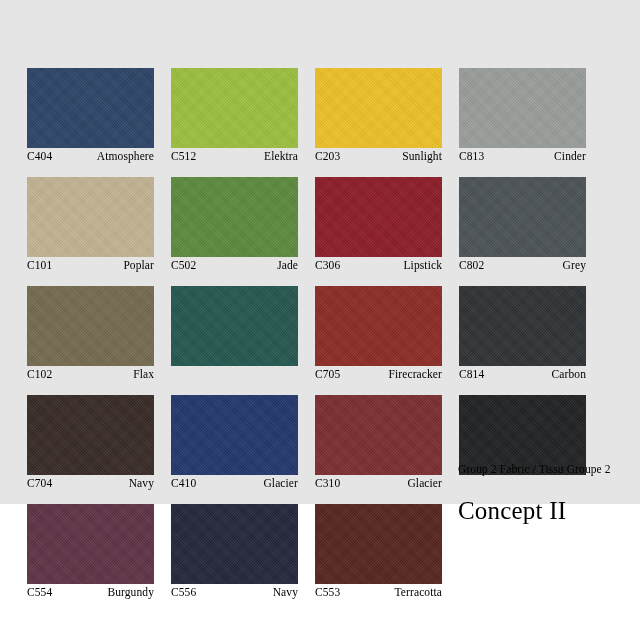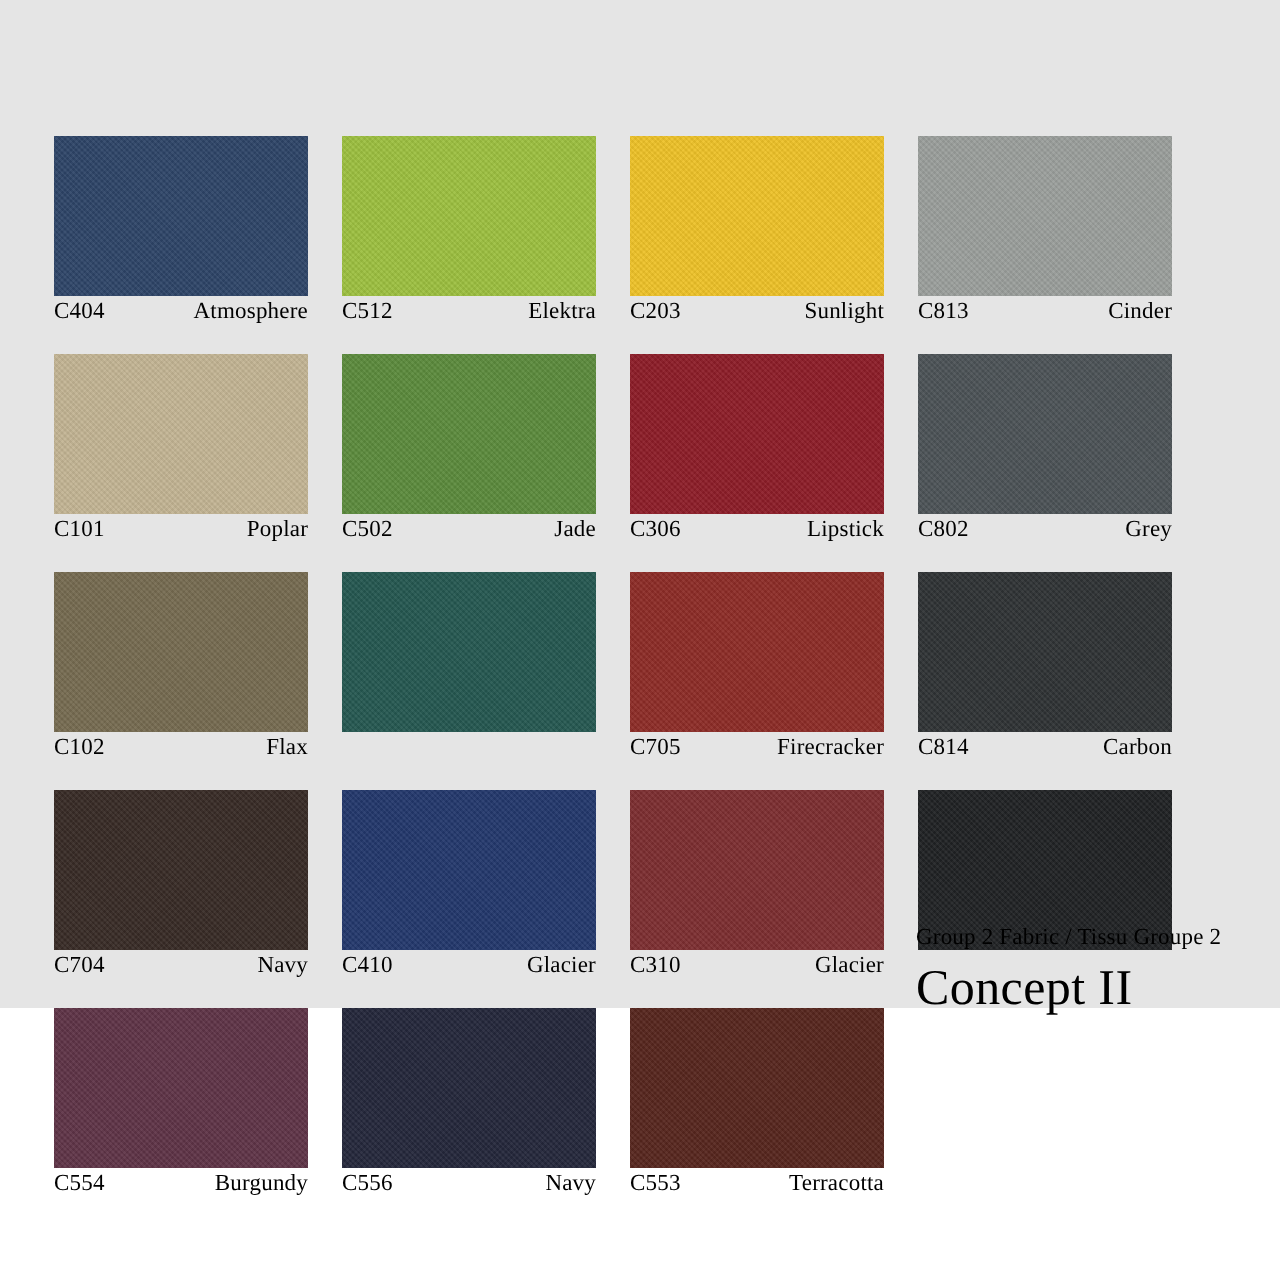--- a/index.html
+++ b/index.html
@@ -83,21 +83,21 @@
   .brand-line {
     font-size: 11.5px;
     line-height: 14px;
     white-space: nowrap;
     letter-spacing: 0.1px;
   }
   .brand-title {
     font-size: 25px;
     line-height: 32px;
     letter-spacing: 0.2px;
-    margin-top: 3px;
+    margin-top: 19px;
   }
 </style>
 </head>
 <body>
 
 <div class="sheet">
 
   <div class="grid" id="swatch-grid">
       <div class="cell">
         <div class="chip" style="background-color: rgb(45, 68, 103);"></div>

